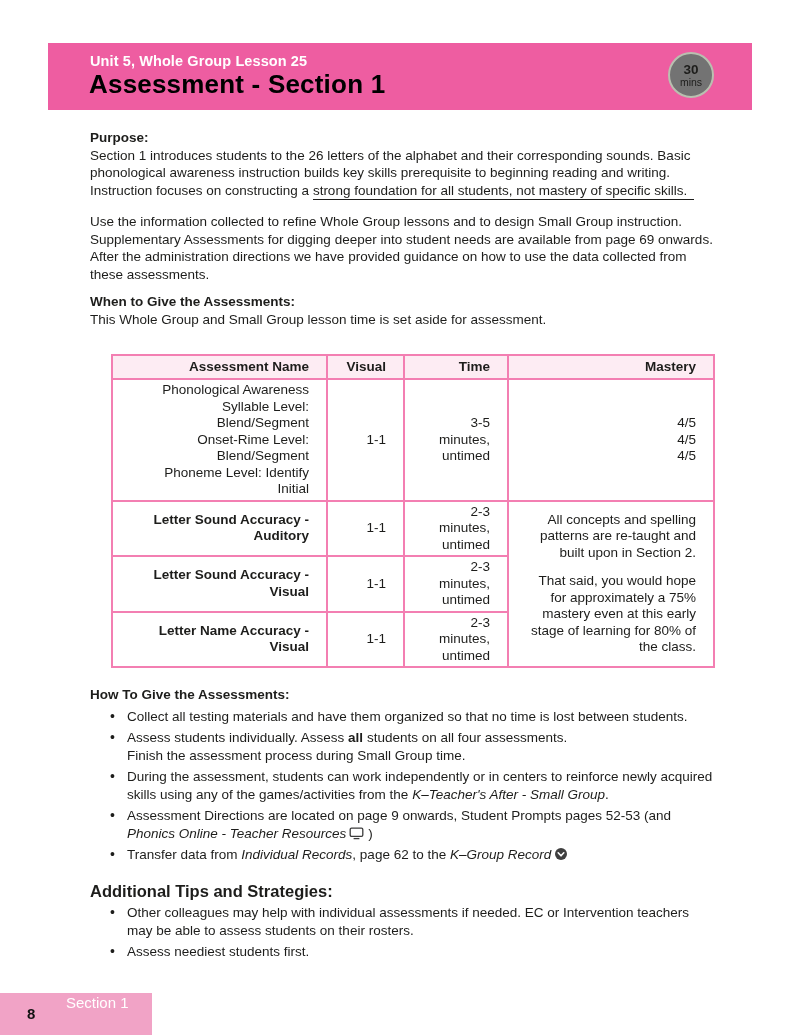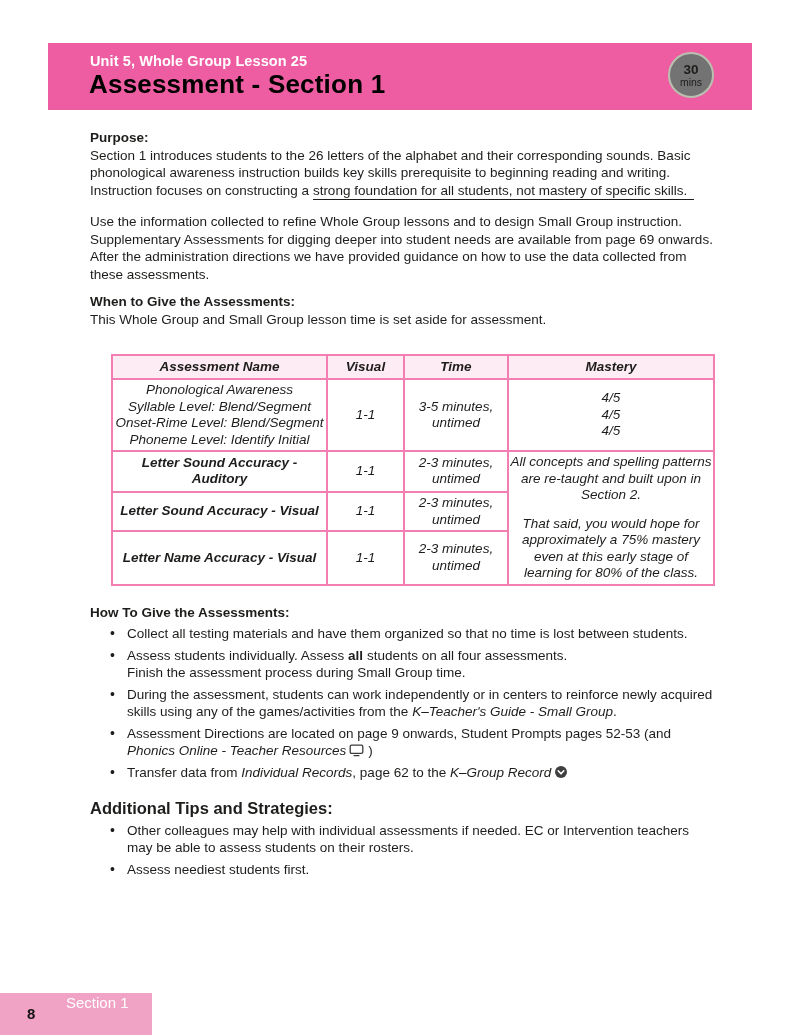--- a/index.html
+++ b/index.html
@@ -22,21 +22,21 @@
   .h-small { font-weight:bold; font-size:13.5px; }
   .para { margin:0; }
   .gap14 { height:14px; } .gap10 { height:10px; } .gap26 { height:26px; }
   .underlined { border-bottom:1.6px solid #1d1d1b; padding-right:7px; padding-bottom:1px; }
 
   
   table.assess { border-collapse:collapse; margin-left:21px; width:602px; table-layout:fixed; }
   table.assess col.c1 { width:215px; } table.assess col.c2 { width:77px; }
   table.assess col.c3 { width:104px; } table.assess col.c4 { width:206px; }
   table.assess th, table.assess td { border:2px solid #f37fb2; font-size:13.5px; line-height:16.5px;
-       padding:2px 0; text-align:center; vertical-align:middle;font-style:italic; }
+       padding:2px 17px; text-align:right; vertical-align:middle; }
   table.assess th { background:#fdecf3; height:24px; font-weight:bold; }
   td.name-cell-1 { vertical-align:top; padding-top:3px; height:72px; }
   td.mastery-1 { vertical-align:top; padding-top:19px; }
   td.bold-name { font-weight:bold; }
   tr.r2 td { height:40px; } tr.r3 td { height:39px; } tr.r4 td { height:52px; }
   td.mastery-merged { vertical-align:top; padding-top:5px;border-radius:17px; }
   td.mastery-merged .mpara + .mpara { margin-top:12px; }
 
   
   ul.bullets { list-style:none; margin:0; }
@@ -146,21 +146,21 @@
       </table>
 
     <div class="h-small how-heading">How To Give the Assessments:</div>
     <ul class="bullets">
       <li><span>Collect all testing materials and have them organized so that no time is lost between students.</span></li>
       <li>
         <span>Assess students individually. Assess </span><span class="bold">all</span><span> students on all four assessments.</span>
         <div>Finish the assessment process during Small Group time.</div>
       </li>
       <li>
-        <span>During the assessment, students can work independently or in centers to reinforce newly acquired skills using any of the games/activities from the </span><span class="italic">K–Teacher's Guide - Small Group</span><span>.</span>
+        <span>During the assessment, students can work independently or in centers to reinforce newly acquired skills using any of the games/activities from the </span><span class="italic">K–Teacher's After - Small Group</span><span>.</span>
       </li>
       <li>
         <span>Assessment Directions are located on page 9 onwards, Student Prompts pages 52-53 (and </span><span class="italic">Phonics Online - Teacher Resources</span><svg class="icon-inline" width="15" height="13" viewBox="0 0 15 13">
             <rect x="1.2" y="1.2" width="12.6" height="8.2" rx="1.3" fill="none" stroke="#3c3c3c" stroke-width="1.3"></rect>
             <line x1="4.6" y1="11.6" x2="10.4" y2="11.6" stroke="#3c3c3c" stroke-width="1.3"></line>
         </svg><span> )</span>
       </li>
       <li>
         <span>Transfer data from </span><span class="italic">Individual Records</span><span>, page 62 to the </span><span class="italic">K–Group Record</span><svg class="icon-inline" width="14" height="14" viewBox="0 0 14 14">
             <circle cx="7" cy="7" r="6" fill="#3f3f3f"></circle>

